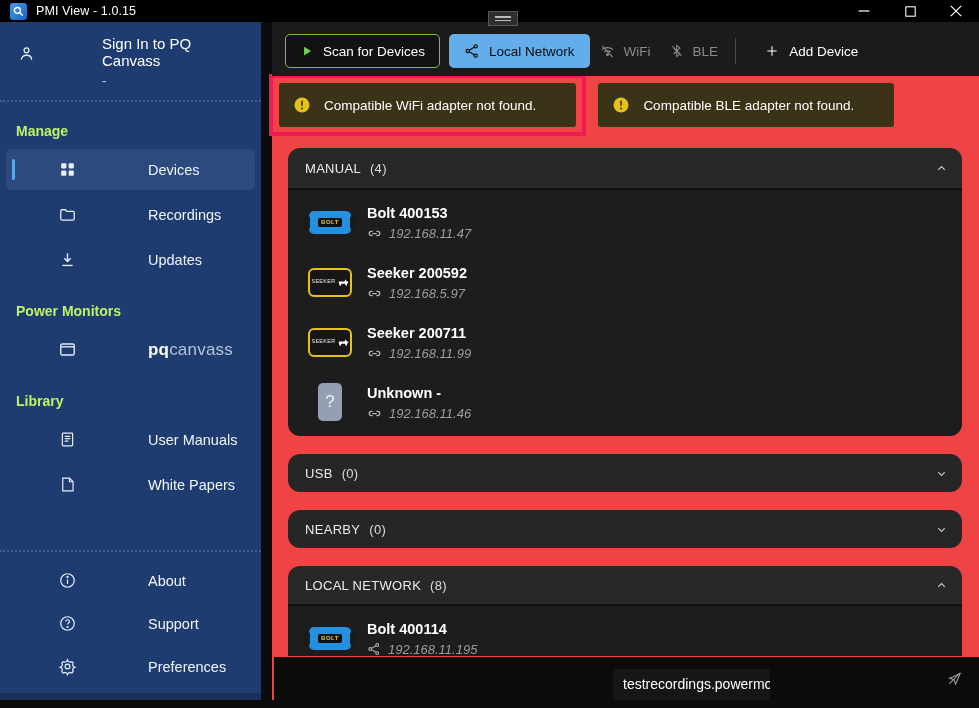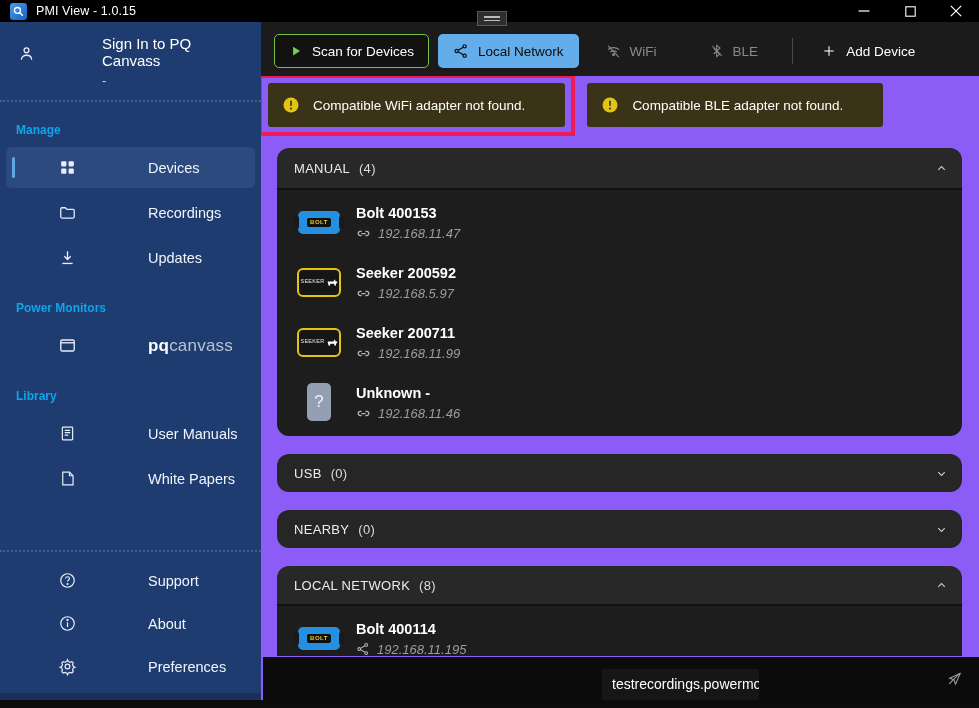--- a/index.html
+++ b/index.html
@@ -18,42 +18,42 @@
   
   .app-body { display:flex; height:678px; }
 
   
   .sidebar { width:261px; flex:0 0 261px; background:#1e3c6f; color:#fff; display:flex; flex-direction:column; position:relative; z-index:1; }
   .signin { display:flex; align-items:flex-start; padding:13px 14px 12px 46px; border-bottom:2px dotted #3d5e99; position:relative; min-height:62px; cursor:default; }
   .signin .icon { position:absolute; left:17px; top:22px; color:#e8eefc; }
   .signin-text { margin-left:56px; }
   .signin-label { font-size:15px; color:#fff; }
   .signin-sub { font-size:13px; color:#cdd9ef; margin-top:4px; }
-  .side-heading { font-size:12px; font-weight:bold; color:#0ea5e9; padding:0 0 0 16px; margin-top:21px; margin-bottom:8px; }
+  .side-heading { font-size:14px; font-weight:bold; color:#bef264; padding:0 0 0 16px; margin-top:21px; margin-bottom:8px; }
   .side-item { position:relative; display:flex; align-items:center; height:41px; margin:2px 6px 2px 6px; border-radius:5px; color:#f0f4fb; font-size:14.5px; cursor:default; }
   .side-item .icon { position:absolute; left:50px; width:22px; height:22px; display:flex; align-items:center; justify-content:center; color:#e9eefb; }
   .side-item .label { margin-left:142px;text-align:right; }
   .side-item.active { background:#2c4a7e; }
   .side-item.active::before { content:""; position:absolute; left:6px; top:10px; bottom:10px; width:3px; border-radius:2px; background:#5fa8e8; }
   .pq-logo { font-size:17px; letter-spacing:.2px; }
   .pq-logo .bold { font-weight:bold; color:#ffffff; }
   .pq-logo .light { color:#b7c2d4; }
   .sidebar-spacer { flex:1; }
   .side-footer { border-top:2px dotted #3d5e99; padding:6px 0 4px 0; }
   .sidebar-bottom-strip { height:7px; background:#18305a; }
 
   
-  .main { position:relative; flex:1; background:#8b5cf6; overflow:visible; }
+  .main { position:relative; flex:1; background:#ef4444; overflow:visible;margin-left:11px; }
   .toolbar { background:#1b1b1b; padding:12px 0 8px 13px; display:flex; align-items:center; position:relative; }
   .grip-handle { position:absolute; left:216px; top:-11px; width:30px; height:15px; background:#2e2e2e; border:1px solid #585858; display:flex; flex-direction:column; justify-content:center; gap:2px; align-items:center; }
   .grip-handle i { display:block; width:16px; height:1.5px; background:#b9b9b9; }
   .btn { display:inline-flex; align-items:center; gap:9px; height:34px; padding:0 14px; border-radius:5px; font-size:13.5px; background:transparent; border:1px solid transparent; color:#fff; cursor:default; }
   .btn-scan { border:1px solid #76c143; background:#121212; margin-right:9px; }
   .btn-local { background:#63aeea; color:#0a0a0a; font-weight:normal; }
-  .btn-ghost { color:#8a8a8a; gap:8px; padding:0 25px; }
+  .btn-ghost { color:#8a8a8a; gap:8px; padding:0 8px; }
   .toolbar-divider { width:1px; height:26px; background:#4a4a4a; margin:0 14px 0 8px; }
   .btn-add { color:#fff; gap:10px; }
 
   
   .warnings-row { display:flex; align-items:center; padding-left:0; margin-top:-2px; }
   .highlight-box { border:4px solid #ee1b55; padding:5px 6px; margin-left:-3px; background:transparent; }
   .warning { display:flex; align-items:center; gap:13px; height:44px; padding:0 40px 0 14px; background:#3a3318; border-radius:3px; color:#fff; font-size:13.5px; }
   .warning + , .warning.ble { margin-left:12px; }
   .warning .warn-icon { flex:0 0 auto; width:18px; height:18px; }
 
@@ -206,35 +206,35 @@
         <span class="label">White Papers</span>
       </div>
 
       <div class="sidebar-spacer"></div>
 
       <div class="side-footer">
         <div class="side-item">
           <span class="icon">
             <svg width="19" height="19" viewBox="0 0 24 24" fill="none" stroke="currentColor" stroke-width="1.5">
               <circle cx="12" cy="12" r="8.5"></circle>
-                <path d="M9.6 9.5c.2-1.4 1.2-2.2 2.5-2.2 1.4 0 2.4.9 2.4 2.1 0 1.8-2.4 2-2.4 3.8"></path>
-                <circle cx="12" cy="16.4" r=".6" fill="currentColor"></circle>
+                <line x1="12" y1="10.5" x2="12" y2="16.5"></line>
+                <circle cx="12" cy="7.6" r=".7" fill="currentColor"></circle>
             </svg>
           </span>
-          <span class="label">Support</span>
+          <span class="label">About</span>
         </div>
         <div class="side-item">
           <span class="icon">
             <svg width="19" height="19" viewBox="0 0 24 24" fill="none" stroke="currentColor" stroke-width="1.5">
               <circle cx="12" cy="12" r="8.5"></circle>
-                <line x1="12" y1="10.5" x2="12" y2="16.5"></line>
-                <circle cx="12" cy="7.6" r=".7" fill="currentColor"></circle>
+                <path d="M9.6 9.5c.2-1.4 1.2-2.2 2.5-2.2 1.4 0 2.4.9 2.4 2.1 0 1.8-2.4 2-2.4 3.8"></path>
+                <circle cx="12" cy="16.4" r=".6" fill="currentColor"></circle>
             </svg>
           </span>
-          <span class="label">About</span>
+          <span class="label">Support</span>
         </div>
         <div class="side-item">
           <span class="icon">
             <svg width="19" height="19" viewBox="0 0 24 24" fill="none" stroke="currentColor" stroke-width="1.5">
               <circle cx="12" cy="12" r="3"></circle>
               <path d="M12 3.5l1 2.2a6.6 6.6 0 012.2.9l2.3-.8 1.7 1.7-.8 2.3c.4.7.7 1.4.9 2.2l2.2 1-2.2 1a6.6 6.6 0 01-.9 2.2l.8 2.3-1.7 1.7-2.3-.8a6.6 6.6 0 01-2.2.9l-1 2.2-1-2.2a6.6 6.6 0 01-2.2-.9l-2.3.8-1.7-1.7.8-2.3a6.6 6.6 0 01-.9-2.2l-2.2-1 2.2-1c.2-.8.5-1.5.9-2.2l-.8-2.3 1.7-1.7 2.3.8c.7-.4 1.4-.7 2.2-.9z"></path>
             </svg>
           </span>
           <span class="label">Preferences</span>
         </div>

